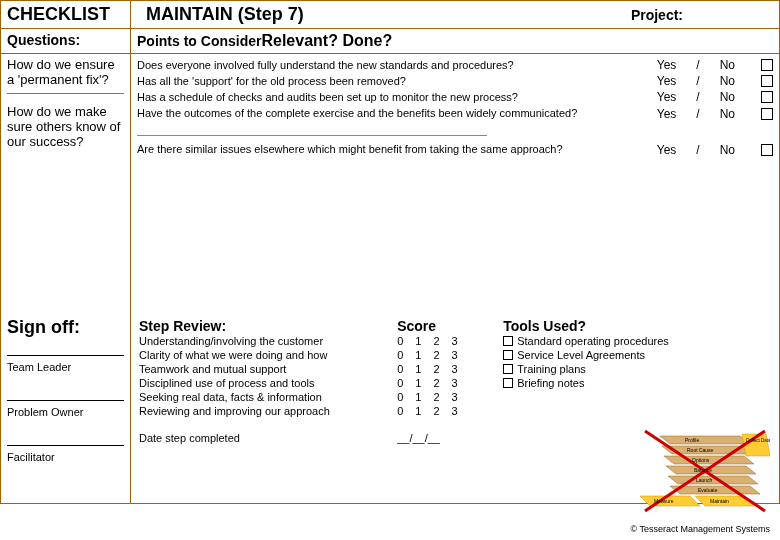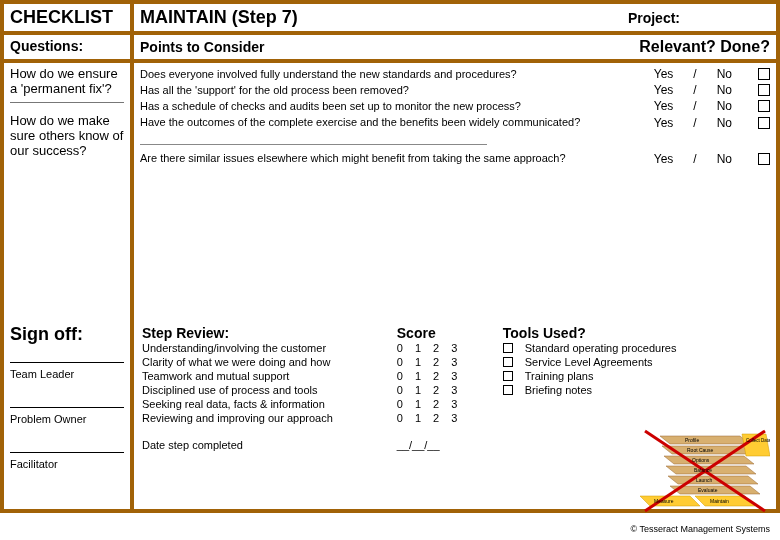--- a/index.html
+++ b/index.html
@@ -1,43 +1,43 @@
 <!DOCTYPE html>
 <html><head>
 <meta charset="utf-8">
 <style>
   * { box-sizing: border-box; margin: 0; padding: 0; }
   body { font-family: Arial, sans-serif; font-size: 12px; color: #000; }
   .page { width: 780px; height: 540px; background: #fff; position: relative; }
   table.main { width: 100%; border-collapse: collapse; table-layout: fixed; }
-  table.main td, table.main th { border: 4px solid #a16207; vertical-align: top; padding: 3px 6px; }
+  table.main td, table.main th { border: 1px solid #a16207; vertical-align: top; padding: 3px 6px; }
   .col-q { width: 130px; }
   .hdr-title { font-weight: bold; font-size: 18px; }
-  .hdr-step { font-weight: bold; font-size: 18px; }
+  .hdr-step { font-weight: bold; font-size: 18px; margin-left: 9px; }
   .hdr-project { font-weight: bold; font-size: 14px; text-align: left; }
   .sub-q { font-weight: bold; font-size: 14px; }
   .sub-p { font-weight: bold; font-size: 14px; }
   .sub-rel { font-weight: bold; font-size: 16px; text-align: right; white-space: nowrap; }
   .question { font-size: 13px; padding: 6px; }
   .points-cell { font-size: 11px; line-height: 1.35; }
   .pt-row { display: flex; justify-content: flex-end; align-items: center; }
   .pt-text { flex: 1; }
   .yn { white-space: nowrap; font-size: 12px; display: flex; align-items: center; gap: 20px; padding-left: 8px; }
   .yn .chk { width: 12px; height: 12px; border: 1px solid #000; display: inline-block; margin-left: 6px; }
   .q-divider { border-bottom: 1px solid #777; margin-top: 6px; }
   .signoff { font-weight: bold; font-size: 18px; }
   .sign-line { border-bottom: 1px solid #000; height: 14px; margin-top: 4px; }
   .sign-label { font-size: 11px; margin-top: 5px; }
   .review-hdr { font-weight: bold; font-size: 14px; }
   .score-hdr { font-weight: bold; font-size: 14px; }
   .tools-hdr { font-weight: bold; font-size: 14px; }
   .review-row { display: flex; justify-content: space-between; font-size: 11px; padding: 1px 0; }
   .review-label { flex: 1; }
   .score { display: flex; gap: 12px; width: 90px; }
-  .tools-row { font-size: 11px; display: flex; align-items: center; gap: 12px; padding: 1px 0; }
+  .tools-row { font-size: 11px; display: flex; align-items: center; gap: 4px; padding: 1px 0; }
   .tools-row .chk { width: 10px; height: 10px; border: 1px solid #000; display: inline-block; }
   .diagram { position: absolute; right: 10px; bottom: 24px; width: 130px; height: 90px; }
   .diagram svg { width: 100%; height: 100%; }
   .copyright { position: absolute; right: 10px; bottom: 6px; font-size: 9px; }
   .date-line { font-size: 11px; padding-top: 4px; }
 </style>
 </head>
 <body>
 <div class="page">
 
@@ -52,21 +52,21 @@
     <td>
       <div style="display:flex;justify-content:space-between;align-items:center">
         <span class="hdr-step">MAINTAIN  (Step 7)</span>
         <span class="hdr-project" style="padding-right:90px">Project:</span>
       </div>
     </td>
   </tr>
   <tr>
     <td class="sub-q">Questions:</td>
     <td>
-      <div style="display:flex;justify-content:space-between;align-items:baseline">
+      <div style="display:flex;align-items:baseline">
         <span class="sub-p">Points to Consider</span>
         <span class="sub-rel">
           <span>Relevant?</span> <span>Done?</span>
         </span>
       </div>
     </td>
   </tr>
   <tr>
     <td class="question" style="height:260px;border-bottom:none">
       <div>How do we ensure a 'permanent fix'?</div>

